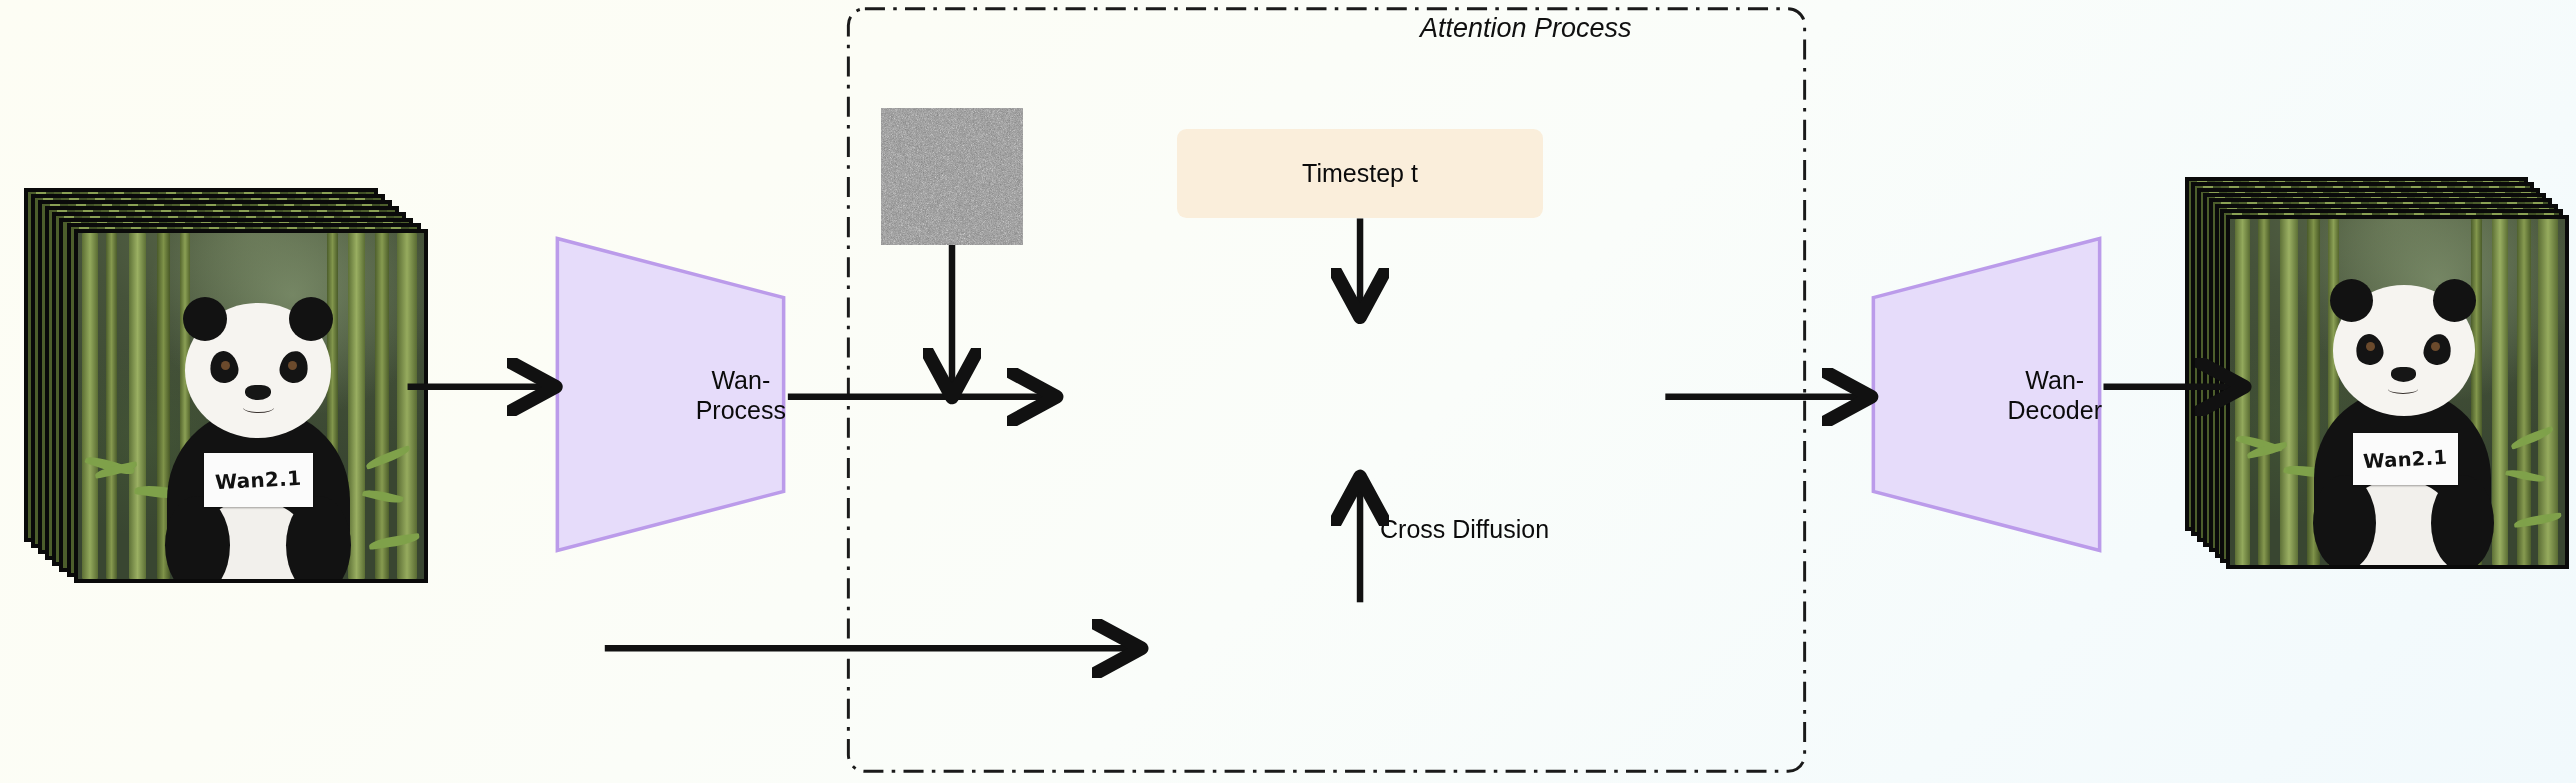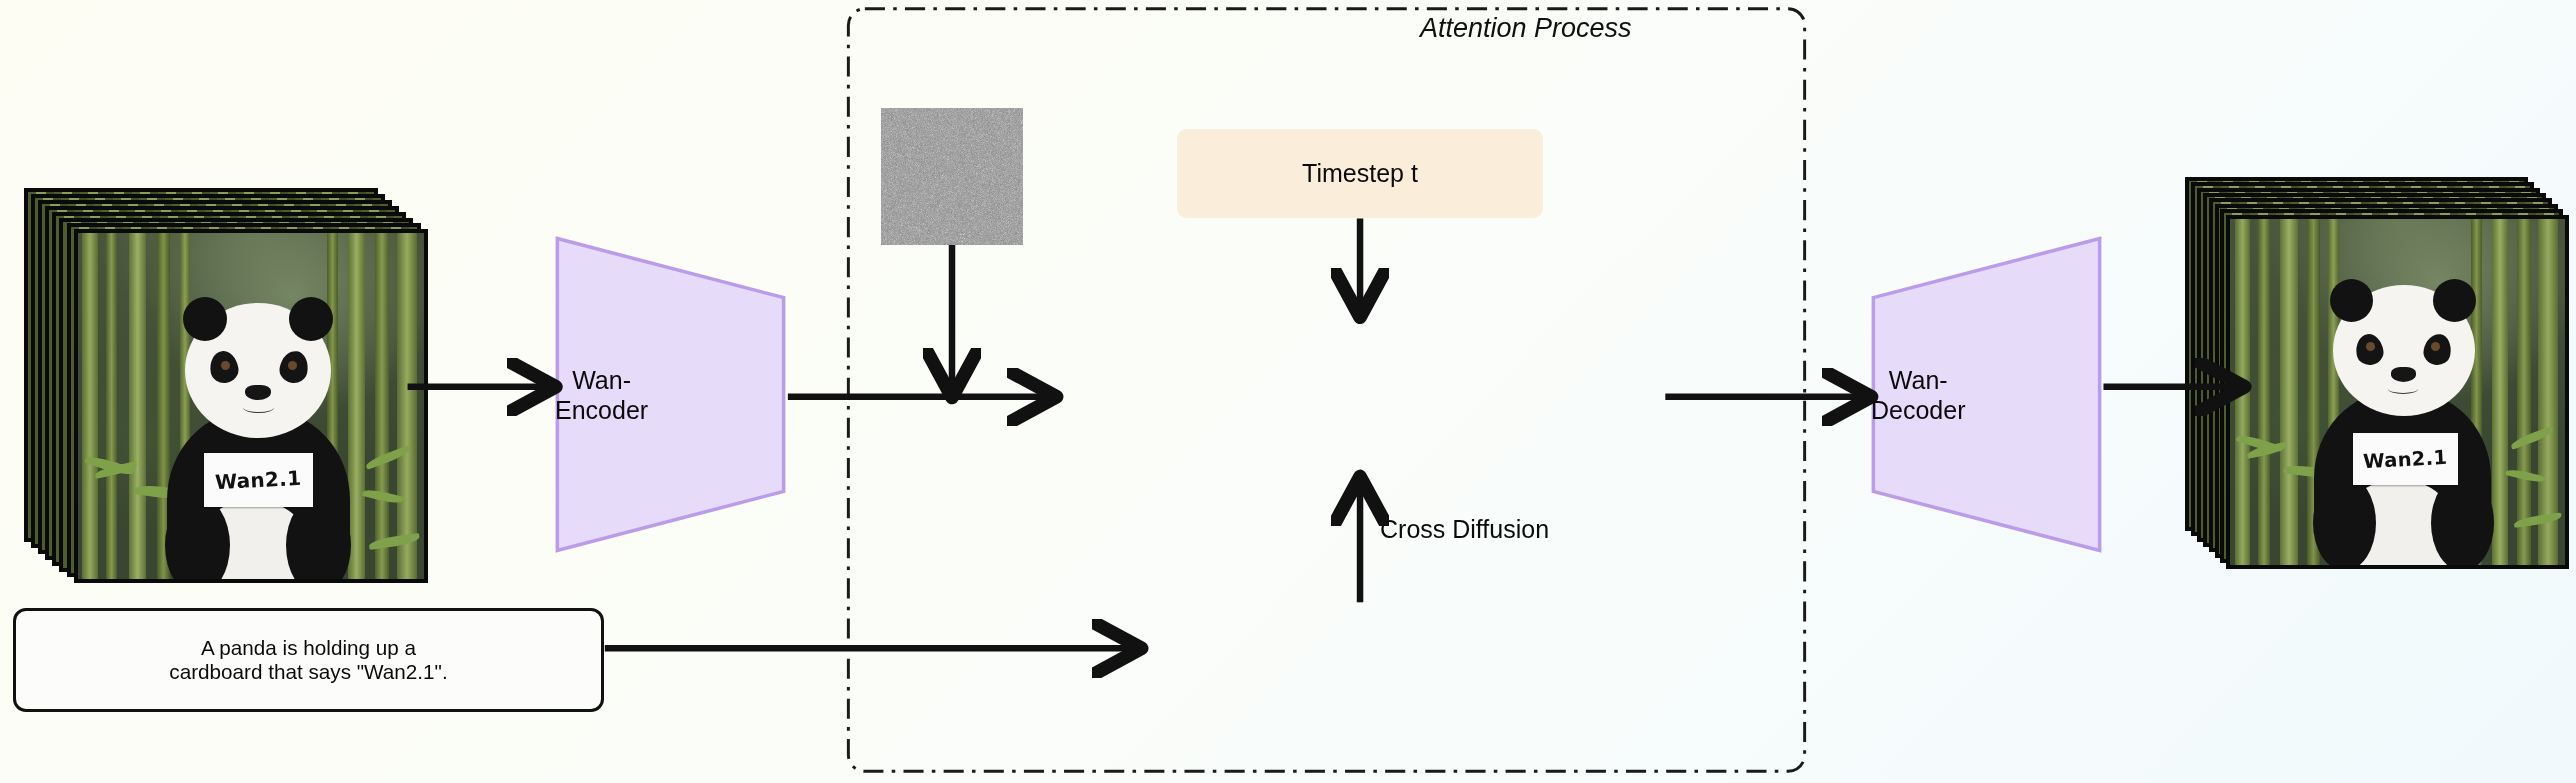--- a/index.html
+++ b/index.html
@@ -57,21 +57,21 @@
     position:absolute;box-sizing:border-box;
     display:flex;align-items:center;justify-content:center;
     text-align:center;line-height:1.15;color:#0b0b0b;
   }
   .box-dit{background:#dce9f8;border:1.8px solid #6aa6d8;border-radius:11.8px;font-size:33px;}
   .box-time{background:#faeedb;border:none;border-radius:9.4px;font-size:25px;}
   .box-umt5{background:#e2efda;border:1.8px solid #9dc983;border-radius:9.4px;font-size:25px;}
   .box-prompt{background:#fcfcfa;border:3px solid #111;border-radius:13px;font-size:20.7px;padding:0 10.6px;}
 
   
-  .trap{position:absolute;display:flex;align-items:center;justify-content:flex-start;}
+  .trap{position:absolute;display:flex;align-items:center;justify-content:flex-end;}
   .trap svg{position:absolute;inset:0;width:100%;height:100%;}
   .trap .tlabel{position:relative;z-index:2;font-size:25px;line-height:1.2;text-align:center;color:#0b0b0b;}
 
   
   .diffusion-region{
     position:absolute;border-radius:16.5px;
     border:2.4px dashed transparent;
     background:transparent;
   }
   .diffusion-region svg{position:absolute;left:-2.4px;top:-2.4px;overflow:visible;}
@@ -156,34 +156,28 @@
         <div class="p-mouth" style="left:165px;top:170px;width:31px;height:9.4px;"></div>
         <div class="p-arm" style="left:87px;top:263px;width:65px;height:99px;"></div>
         <div class="p-arm" style="left:208px;top:263px;width:65px;height:99px;"></div>
         <div class="sign" style="left:126px;top:220px;width:109px;height:54px;">
           <span style="font-size:20px;">Wan2.1</span>
         </div>
       </div>
     </div>
   </div>
 
-  <div class="rbox box-prompt" style="left:13px;top:608px;width:591px;height:104px;">
-    <div>
-      <div>A panda is holding up a</div>
-      <div>cardboard that says "Wan2.1".</div>
-    </div>
-  </div>
 
   <div class="trap" style="left:555px;top:235px;width:231px;height:319px;">
     <svg viewBox="0 0 392 540" preserveAspectRatio="none">
       <polygon points="4,6 388,106 388,434 4,534" fill="#e6dcfa" stroke="#bb9bea" stroke-width="6"></polygon>
     </svg>
     <div class="tlabel">
       <div>Wan-</div>
-      <div>Encoder</div>
+      <div>Process</div>
     </div>
   </div>
 
   <div class="noise" style="left:881px;top:108px;width:142px;height:137px;">
     <svg width="142" height="137" viewBox="0 0 240 232">
       <defs>
         <filter id="staticNoise" x="0" y="0" width="100%" height="100%">
           <feTurbulence type="fractalNoise" baseFrequency="0.85" numOctaves="4" stitchTiles="stitch" seed="7"></feTurbulence>
           <feColorMatrix type="saturate" values="0"></feColorMatrix>
           <feComponentTransfer>

